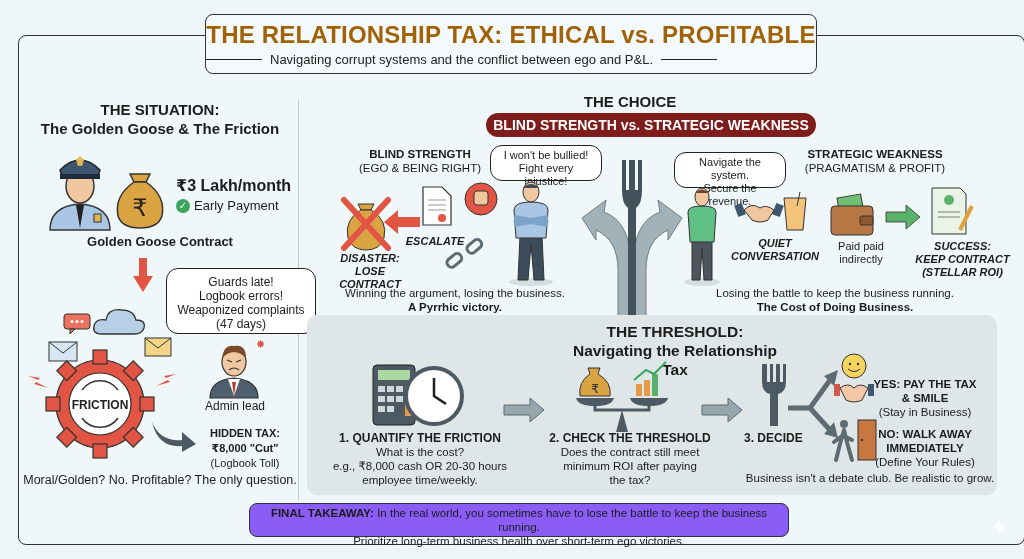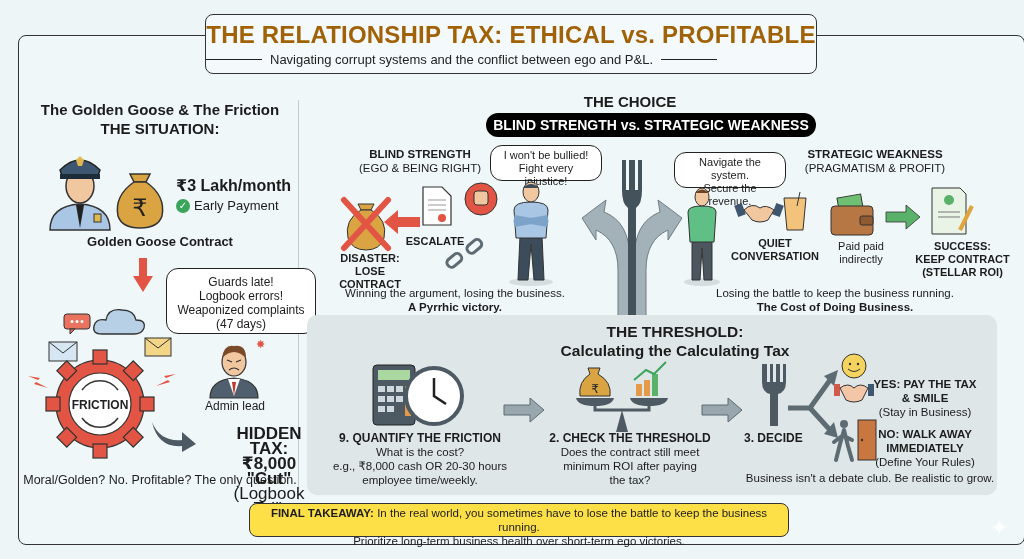--- a/index.html
+++ b/index.html
@@ -44,34 +44,34 @@
   .money-text { left: 176px; top: 176px; font-size: 16px; font-weight: bold; }
   .early { left: 176px; top: 198px; font-size: 13px; display: flex; align-items: center; gap: 4px; }
   .check { width: 14px; height: 14px; border-radius: 50%; background: #3aa55b; color: #fff; font-size: 10px; line-height: 14px; text-align: center; }
   .gg-label { left: 40px; top: 234px; width: 240px; font-size: 13px; font-weight: bold; }
   .bubble {
     position: absolute; background: #fff; border: 1.5px solid #222; border-radius: 12px;
     text-align: center; font-size: 12px; line-height: 14px; padding: 4px 6px;
   }
   .admin-bubble { left: 166px; top: 268px; width: 150px; height: 66px; padding-top: 6px; }
   .admin-label { left: 200px; top: 399px; width: 70px; font-size: 12px; }
-  .hidden-tax { left: 200px; top: 426px; width: 90px; font-size: 17px; line-height: 15px; margin-left: 24px; }
+  .hidden-tax { left: 200px; top: 426px; width: 90px; font-size: 11px; line-height: 15px; }
   .moral { left: 22px; top: 473px; width: 276px; font-size: 12.5px; }
 
   
   .choice-title { left: 560px; top: 93px; width: 140px; font-size: 15px; font-weight: bold; }
   .choice-pill {
-    left: 486px; top: 113px; width: 330px; height: 24px; background: #000000; color: #fff;
+    left: 486px; top: 113px; width: 330px; height: 24px; background: #7f1d1d; color: #fff;
     border-radius: 12px; font-size: 14px; font-weight: bold; text-align: center; line-height: 24px;
   }
   .blind-head { left: 350px; top: 147px; width: 140px; font-size: 11.5px; line-height: 14px; }
   .strat-head { left: 800px; top: 147px; width: 150px; font-size: 11.5px; line-height: 14px; }
   .b1 { left: 490px; top: 145px; width: 112px; height: 36px; font-size: 11px; line-height: 13px; padding-top: 3px; }
   .b2 { left: 674px; top: 152px; width: 112px; height: 36px; font-size: 11px; line-height: 13px; padding-top: 3px; }
-  .lab { font-size: 11px; font-weight: bold; line-height: 13px; }
+  .lab { font-size: 11px; font-weight: bold; line-height: 13px; font-style: italic; }
   .lose { left: 330px; top: 252px; width: 80px; }
   .escalate { left: 405px; top: 235px; width: 60px; }
   .quiet { left: 730px; top: 237px; width: 90px; }
   .paid { left: 826px; top: 240px; width: 70px; font-size: 11px; line-height: 13px; }
   .success { left: 915px; top: 240px; width: 95px; }
   .win-text { left: 340px; top: 286px; width: 230px; font-size: 11.5px; line-height: 14px; }
   .lose-text { left: 710px; top: 286px; width: 250px; font-size: 11.5px; line-height: 14px; }
 
   
   .fw-box {
@@ -84,21 +84,21 @@
   .s1 { left: 330px; top: 431px; width: 180px; }
   .s2 { left: 540px; top: 431px; width: 180px; }
   .s3 { left: 744px; top: 431px; width: 80px; font-weight: bold; font-size: 12px; }
   .yes { left: 870px; top: 377px; width: 110px; font-size: 11.5px; line-height: 14px; }
   .no { left: 870px; top: 427px; width: 110px; font-size: 11.5px; line-height: 14px; }
   .biz { left: 740px; top: 472px; width: 260px; font-size: 11.5px; }
 
   
   .takeaway {
     position: absolute; left: 249px; top: 503px; width: 540px; height: 34px;
-    border: 1.5px solid #333; border-radius: 8px; background: #fde047;
+    border: 1.5px solid #333; border-radius: 8px; background: #8b5cf6;
     font-size: 11.5px; line-height: 14px; text-align: center; padding-top: 2px;
   }
   .sparkle { left: 990px; top: 515px; color: #fff; font-size: 22px; opacity: 0.9; }
   svg { position: absolute; overflow: visible; }
 </style>
 </head>
 <body>
 
 <div class="frame"></div>
 
@@ -107,22 +107,22 @@
   <div class="subtitle-row">
     <div class="rule"></div>
     <div class="subtitle">Navigating corrupt systems and the conflict between ego and P&amp;L.</div>
     <div class="rule"></div>
   </div>
 </div>
 
 <div class="divider-v"></div>
 
 <div class="abs sit-title center">
+  <div>THE SITUATION:</div>
   <div>The Golden Goose &amp; The Friction</div>
-  <div>THE SITUATION:</div>
 </div>
 
 <svg style="left:40px;top:148px" width="80" height="82" viewBox="0 0 80 82">
   <path d="M10 82 Q10 58 40 56 Q70 58 70 82 Z" fill="#a9c6e4" stroke="#333" stroke-width="1.5"></path>
   <path d="M36 57 L40 80 L44 57 Z" fill="#222"></path>
   <rect x="54" y="66" width="7" height="8" fill="#e0b84d" stroke="#333"></rect>
   <ellipse cx="40" cy="38" rx="14" ry="17" fill="#f1c7a0" stroke="#333" stroke-width="1.5"></ellipse>
   <path d="M20 22 Q40 2 60 22 L58 28 L22 28 Z" fill="#3e5670" stroke="#222" stroke-width="1.5"></path>
   <rect x="20" y="26" width="40" height="5" fill="#1e2b38"></rect>
   <path d="M36 12 L40 8 L44 12 L42 18 L38 18 Z" fill="#e0b84d"></path>
@@ -341,21 +341,21 @@
   <div class="b">A Pyrrhic victory.</div>
 </div>
 <div class="abs lose-text center">
   <div>Losing the battle to keep the business running.</div>
   <div class="b">The Cost of Doing Business.</div>
 </div>
 
 <div class="fw-box"></div>
 <div class="abs fw-title center">
   <div>THE THRESHOLD:</div>
-  <div>Calculating the Calculating Tax</div>
+  <div>Navigating the Relationship Tax</div>
 </div>
 
 <svg style="left:372px;top:364px" width="92" height="64" viewBox="0 0 92 64">
   <rect x="1" y="1" width="42" height="60" rx="4" fill="#4d5a63" stroke="#222"></rect>
   <rect x="6" y="6" width="32" height="10" fill="#a9d8a0"></rect>
   <g fill="#cfd8dc">
     <rect x="6" y="22" width="7" height="6"></rect>
       <rect x="15" y="22" width="7" height="6"></rect>
       <rect x="24" y="22" width="7" height="6"></rect>
     <rect x="6" y="32" width="7" height="6"></rect>
@@ -421,21 +421,21 @@
   <div class="b">&amp; SMILE</div>
   <div>(Stay in Business)</div>
 </div>
 <div class="abs no center">
   <div class="b">NO: WALK AWAY</div>
   <div class="b">IMMEDIATELY</div>
   <div>(Define Your Rules)</div>
 </div>
 
 <div class="abs step s1 center">
-  <div class="h">9. QUANTIFY THE FRICTION</div>
+  <div class="h">1. QUANTIFY THE FRICTION</div>
   <div>What is the cost?</div>
   <div>e.g., ₹8,000 cash OR 20-30 hours</div>
   <div>employee time/weekly.</div>
 </div>
 <div class="abs step s2 center">
   <div class="h">2. CHECK THE THRESHOLD</div>
   <div>Does the contract still meet</div>
   <div>minimum ROI after paying</div>
   <div>the tax?</div>
 </div>

